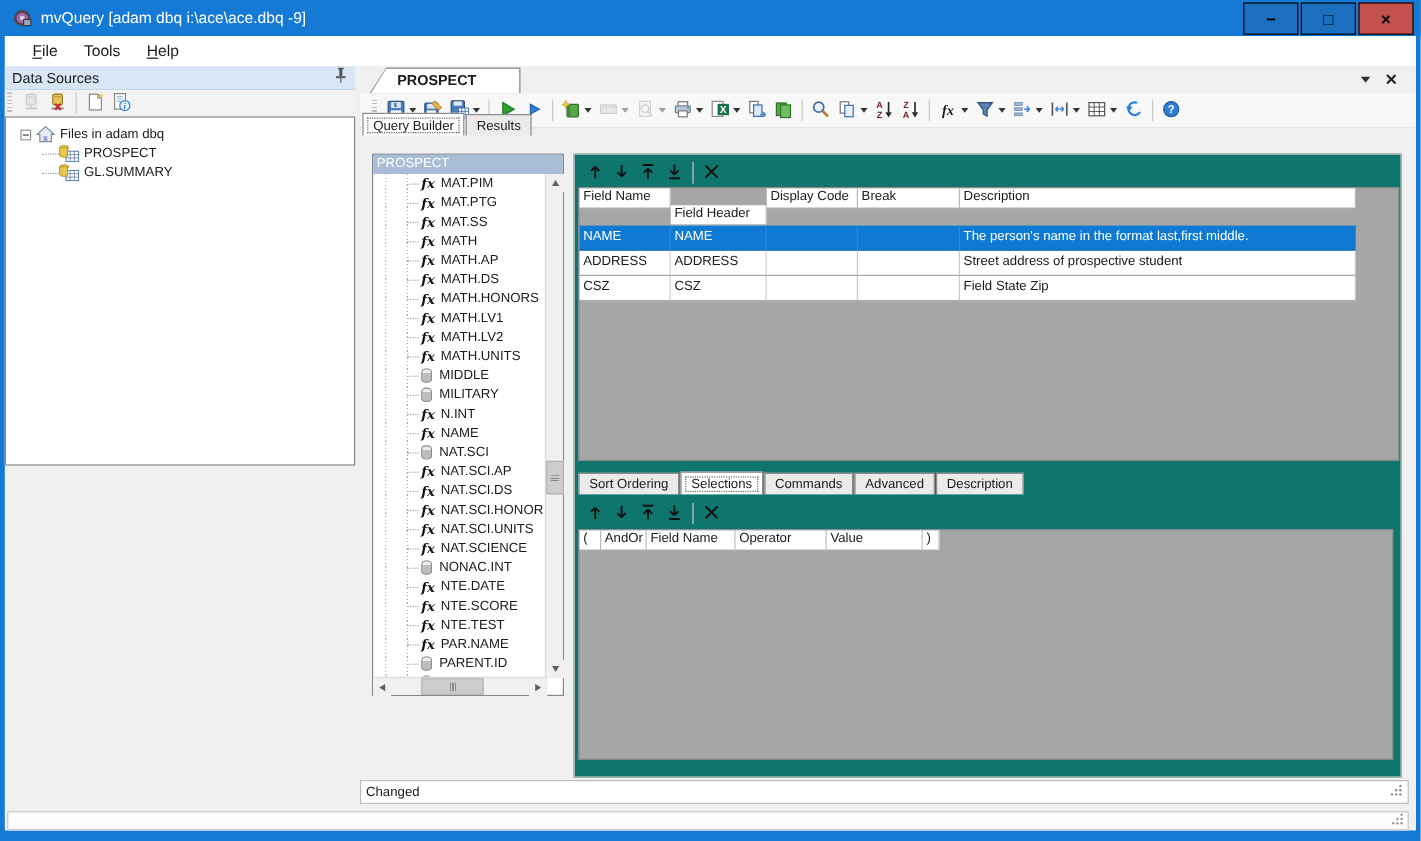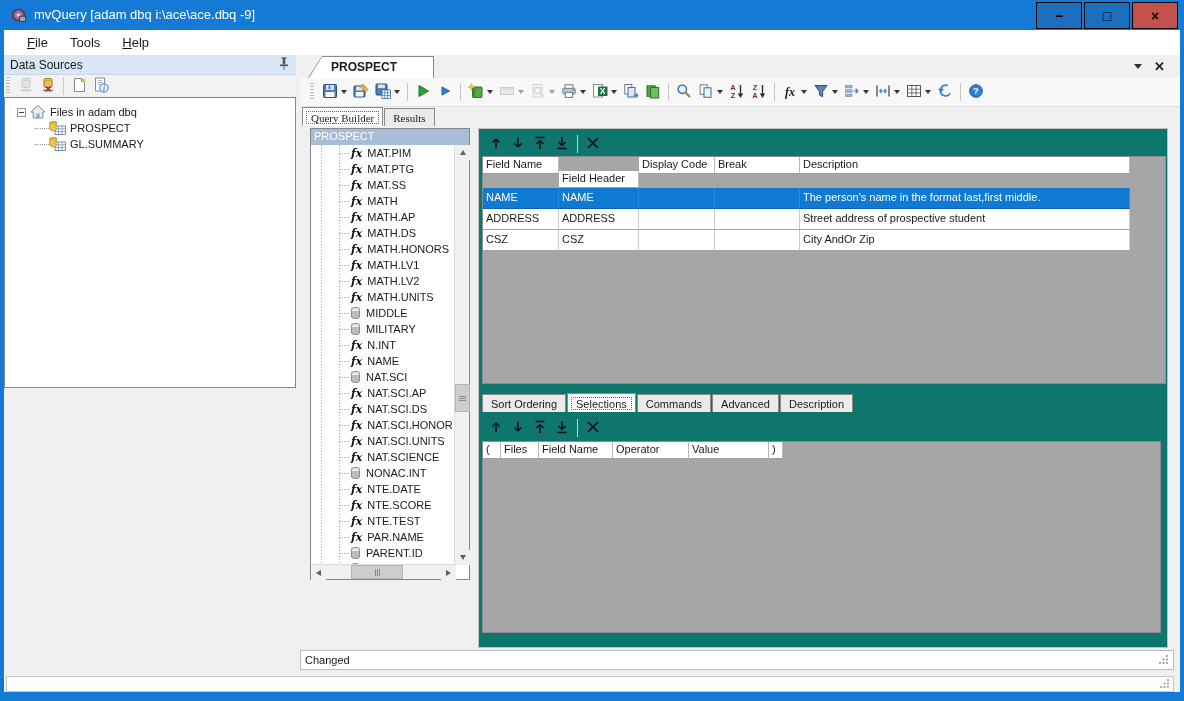--- a/index.html
+++ b/index.html
@@ -56,21 +56,21 @@
   .tb-btn.disabled{opacity:.45;}
   .tb-sep{width:1px;height:18px;background:#c9c9c9;margin:0 4px;}
   .caret{width:0;height:0;border-left:3px solid transparent;border-right:3px solid transparent;border-top:4px solid #333;margin-left:3px;}
   .grip-v{width:4px;height:18px;margin-right:5px;
     background:repeating-linear-gradient(to bottom,#bbb 0 1px,transparent 1px 3px);}
 
   .tab{display:inline-block;border:1px solid #8a8a8a;border-bottom:none;background:#eceaea;
     padding:3px 8px 2px 8px;margin-right:1px;font-size:11px;position:relative;}
   .tab.active{background:#fff;padding-top:4px;z-index:2;}
   .tab.active .focus-dots{position:absolute;left:3px;top:3px;right:3px;bottom:2px;border:1px dotted #666;pointer-events:none;}
-  #view-tabs{position:absolute;left:302px;top:107px;height:21px;font-family:Liberation Serif, serif;}
+  #view-tabs{position:absolute;left:302px;top:94px;height:21px;}
   #lower-tabs{position:absolute;left:481px;top:390px;height:21px;}
 
   
   #field-tree{position:absolute;left:310px;top:128px;width:160px;height:452px;background:#fff;border:1px solid #828790;}
   #ft-header{height:16px;background:var(--tree-header);color:#fff;font-size:11px;padding:1px 3px;overflow:hidden;}
   #ft-list{position:absolute;left:0;top:16px;width:144px;height:420px;overflow:hidden;}
   .ft-guide{position:absolute;top:0;bottom:0;width:1px;background:repeating-linear-gradient(to bottom,#aaa 0 1px,transparent 1px 3px);}
   .ft-item{display:flex;align-items:center;height:16px;white-space:nowrap;position:relative;padding-left:40px;}
   .ft-item .conn{position:absolute;left:28px;top:8px;width:10px;border-top:1px dotted #aaa;}
   .fx-ic{font-family:"DejaVu Serif",serif;font-style:italic;font-weight:bold;font-size:11px;color:#111;margin-right:5px;}
@@ -626,21 +626,21 @@
             <span class="gr-cell" style="width: 80px;">ADDRESS</span>
             <span class="gr-cell" style="width: 76px;"></span>
             <span class="gr-cell" style="width: 85px;"></span>
             <span class="gr-cell" style="width: 330px;">Street address of prospective student</span>
           </div>
           <div class="grid-row">
             <span class="gr-cell" style="width: 76px;">CSZ</span>
             <span class="gr-cell" style="width: 80px;">CSZ</span>
             <span class="gr-cell" style="width: 76px;"></span>
             <span class="gr-cell" style="width: 85px;"></span>
-            <span class="gr-cell" style="width: 330px;">City AndOr Zip</span>
+            <span class="gr-cell" style="width: 330px;">Field State Zip</span>
           </div>
         </div>
     </div>
     <div id="lower-tabs" style="position:absolute;left:3px;top:264px;"><span class="tab" style="vertical-align: bottom;">Sort Ordering</span><span class="tab active">Selections<span class="focus-dots"></span></span><span class="tab" style="vertical-align: bottom;">Commands</span><span class="tab" style="vertical-align: bottom;">Advanced</span><span class="tab" style="vertical-align: bottom;">Description</span></div>
     <div id="move-tb-2" class="move-toolbar">
         <span class="tb-btn">
           <span><svg width="16" height="16" viewBox="0 0 16 16">
               <path d="M8 13.5V4M8 4L4.5 7.5M8 4l3.5 3.5" stroke="#111" stroke-width="1.6" fill="none"></path>
             </svg></span>
         </span>
@@ -664,21 +664,21 @@
         <span class="tb-sep"></span>
         <span class="tb-btn">
           <span><svg width="16" height="16" viewBox="0 0 16 16">
               <path d="M3 3l10 10M13 3L3 13" stroke="#111" stroke-width="1.7"></path>
             </svg></span>
         </span>
       </div>
     <div id="sel-block" class="gray-block">
       <div class="grid-header" id="sel-grid-header">
           <span class="gh-cell" style="width: 18px;">(</span>
-          <span class="gh-cell" style="width: 38px;">Files</span>
+          <span class="gh-cell" style="width: 38px;">AndOr</span>
           <span class="gh-cell" style="width: 74px;">Field Name</span>
           <span class="gh-cell" style="width: 76px;">Operator</span>
           <span class="gh-cell" style="width: 80px;">Value</span>
           <span class="gh-cell" style="width: 14px;">)</span>
         </div>
     </div>
   </div>
 
   <div id="status-changed">
     <span>Changed</span>

